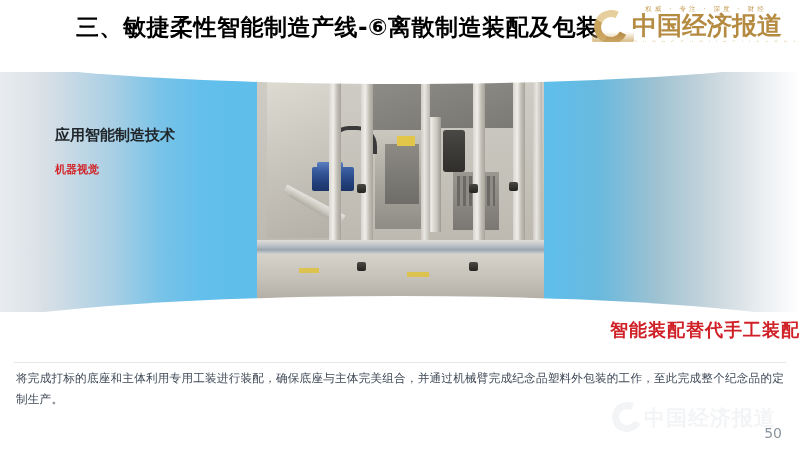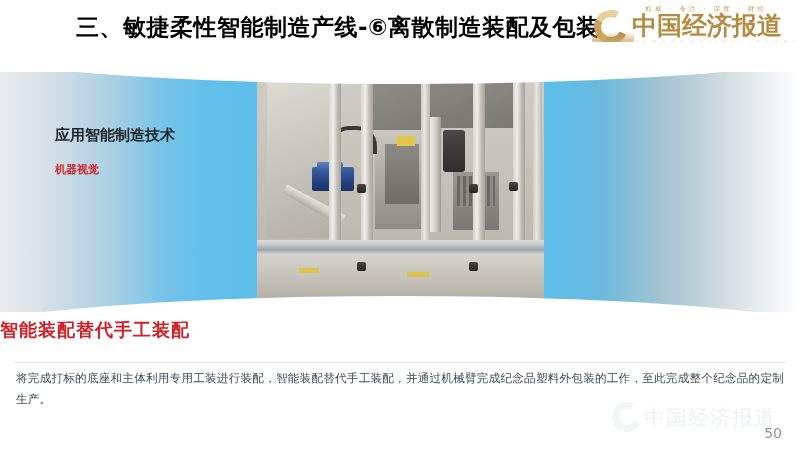--- a/index.html
+++ b/index.html
@@ -288,21 +288,21 @@
   .ph-yellow2 { left:42px; top:196px; width:20px; height:5px; background:#dcc24e; }
   .ph-yellow3 { left:150px; top:200px; width:22px; height:5px; background:#dcc24e; }
   .ph-knob { width:9px; height:9px; border-radius:2px;
     background: linear-gradient(180deg,#4a4844 0%, #26241f 100%); }
 
   
   .caption {
     position: absolute;
     left: 0; top: 318px;
     width: 800px;
-    text-align: left;
+    text-align: right;
     font-size: 18px;
     font-weight: bold;
     color: #cf2127;
     letter-spacing: 1px;
   }
 
   
   .divider {
     position: absolute;
     left: 14px; top: 362px;
@@ -424,19 +424,19 @@
   <div class="panel-left">
     <div class="panel-head">应用智能制造技术</div>
     <div class="panel-item">机器视觉</div>
   </div>
 
 </div>
 
 <div class="caption">智能装配替代手工装配</div>
 
 <div class="divider"></div>
-<div class="body-text">将完成打标的底座和主体利用专用工装进行装配，智能装配替代手工装配，并通过机械臂完成纪念品塑料外包装的工作，至此完成整个纪念品的定制生产。</div>
+<div class="body-text">将完成打标的底座和主体利用专用工装进行装配，确保底座与主体完美组合，并通过机械臂完成纪念品塑料外包装的工作，至此完成整个纪念品的定制生产。</div>
 
 <div class="watermark">
   <div class="wm-c"></div>
   <div class="wm-text">中国经济报道</div>
 </div>
 <div class="page-no">50</div>
 
 </body></html>

